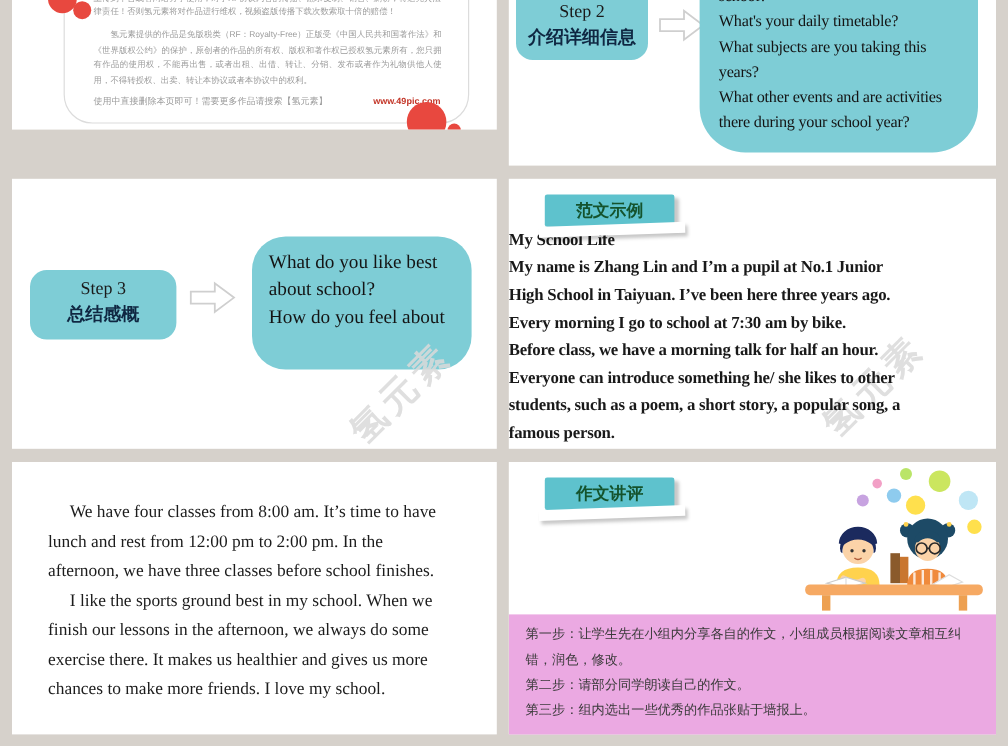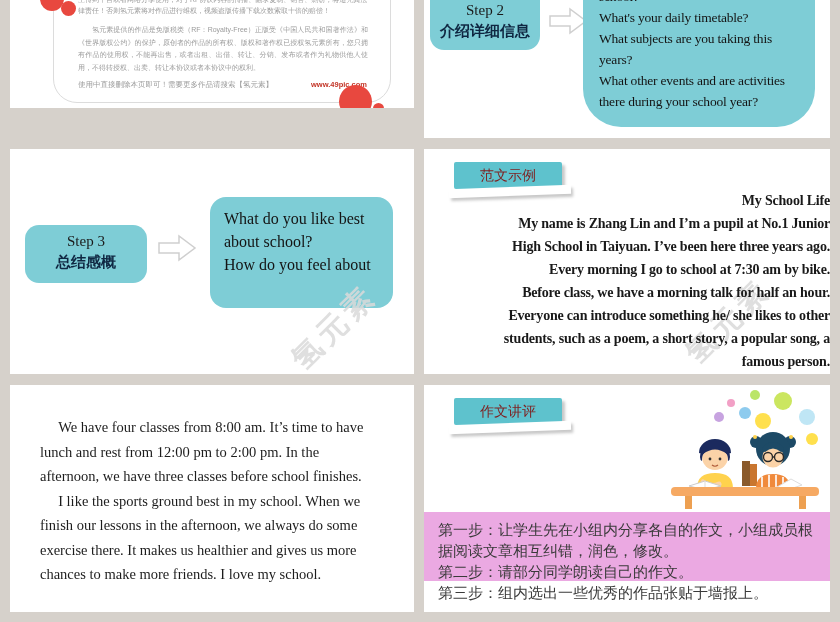--- a/index.html
+++ b/index.html
@@ -35,47 +35,47 @@
   .stepbox .cn{font-size:15px;font-weight:bold;color:#0f2742;margin-top:3px;}
   #s2 .stepbox{left:6px;top:-20px;width:110px;height:70px;padding-top:22px;box-sizing:border-box;}
   #s3 .stepbox{left:15px;top:76px;width:122px;height:58px;padding-top:8px;box-sizing:border-box;}
   .arrow{position:absolute;}
   #s2 .arrow{left:124px;top:6px;}
   #s3 .arrow{left:146px;top:84px;}
   .bubble{position:absolute;background:#7ecdd6;}
   #s2 .bubble{left:159px;top:-96px;width:232px;height:223px;border-radius:38px;}
   #s2 .bubble .qtext{position:absolute;left:16px;top:82px;font-size:13.5px;letter-spacing:-.2px;
         line-height:21px;color:#141414;}
-  #s3 .bubble{left:200px;top:48px;width:183px;height:111px;border-radius:16px;}
+  #s3 .bubble{left:200px;top:48px;width:183px;height:111px;border-radius:28px;}
   #s3 .bubble .qtext{position:absolute;left:14px;top:10px;font-size:16px;line-height:23px;color:#141414;}
   .qtext{font-family:"Liberation Serif","DejaVu Serif",serif;}
   .qtext .line{white-space:pre;}
 
   
   .tag{position:absolute;left:30px;top:13px;min-width:92px;height:27px;background:#5ec2cd;
-       color:#7f1d1d;font-size:14px;font-weight:normal;line-height:27px;text-align:center;
+       color:#14532d;font-size:14px;font-weight:bold;line-height:27px;text-align:center;
        padding:0 26px;box-sizing:border-box;border-radius:2px;z-index:3;
        box-shadow:3px 3px 3px rgba(0,0,0,.22);}
   .tag::after{content:"";position:absolute;left:-5px;right:-9px;bottom:-7px;height:9px;
        background:#fff;transform:rotate(-2deg);box-shadow:2px 3px 3px rgba(0,0,0,.22);z-index:-1;}
 
   
-  .sample-text{position:absolute;left:0;right:0;top:40px;text-align:right;
+  .sample-text{position:absolute;left:0;right:0;top:40px;text-align:left;
        font-family:"Liberation Serif","DejaVu Serif",serif;font-weight:bold;
        font-size:14px;letter-spacing:-.2px;line-height:23px;color:#191919;z-index:2;}
   .sample-text .line{white-space:pre;}
 
   
   .essay-text{position:absolute;left:30px;top:30px;font-family:"Liberation Serif","DejaVu Serif",serif;
        font-size:14.5px;line-height:24.5px;color:#1c1c1c;z-index:2;}
   .essay-text .line{white-space:pre;}
 
   
-  .steps-box{position:absolute;left:0;top:127px;width:100%;height:69px;background:#eba9e2;
-       box-sizing:border-box;padding:7px 14px;font-size:15px;line-height:21px;color:#3a3a3a;z-index:2;}
+  .steps-box{position:absolute;left:0;top:127px;width:100%;height:111px;background:#eba9e2;
+       box-sizing:border-box;padding:7px 14px;font-size:11px;line-height:21px;color:#3a3a3a;z-index:2;}
   .illus{position:absolute;left:235px;top:2px;z-index:1;}
 
   
   .wm{position:absolute;color:#dadada;font-size:30px;font-weight:bold;letter-spacing:5px;
       transform:rotate(-45deg);opacity:.85;z-index:1;white-space:nowrap;}
   #s3 .wm{left:272px;top:158px;}
   #s4 .wm{left:252px;top:152px;}
 </style>
 </head>
 <body>

